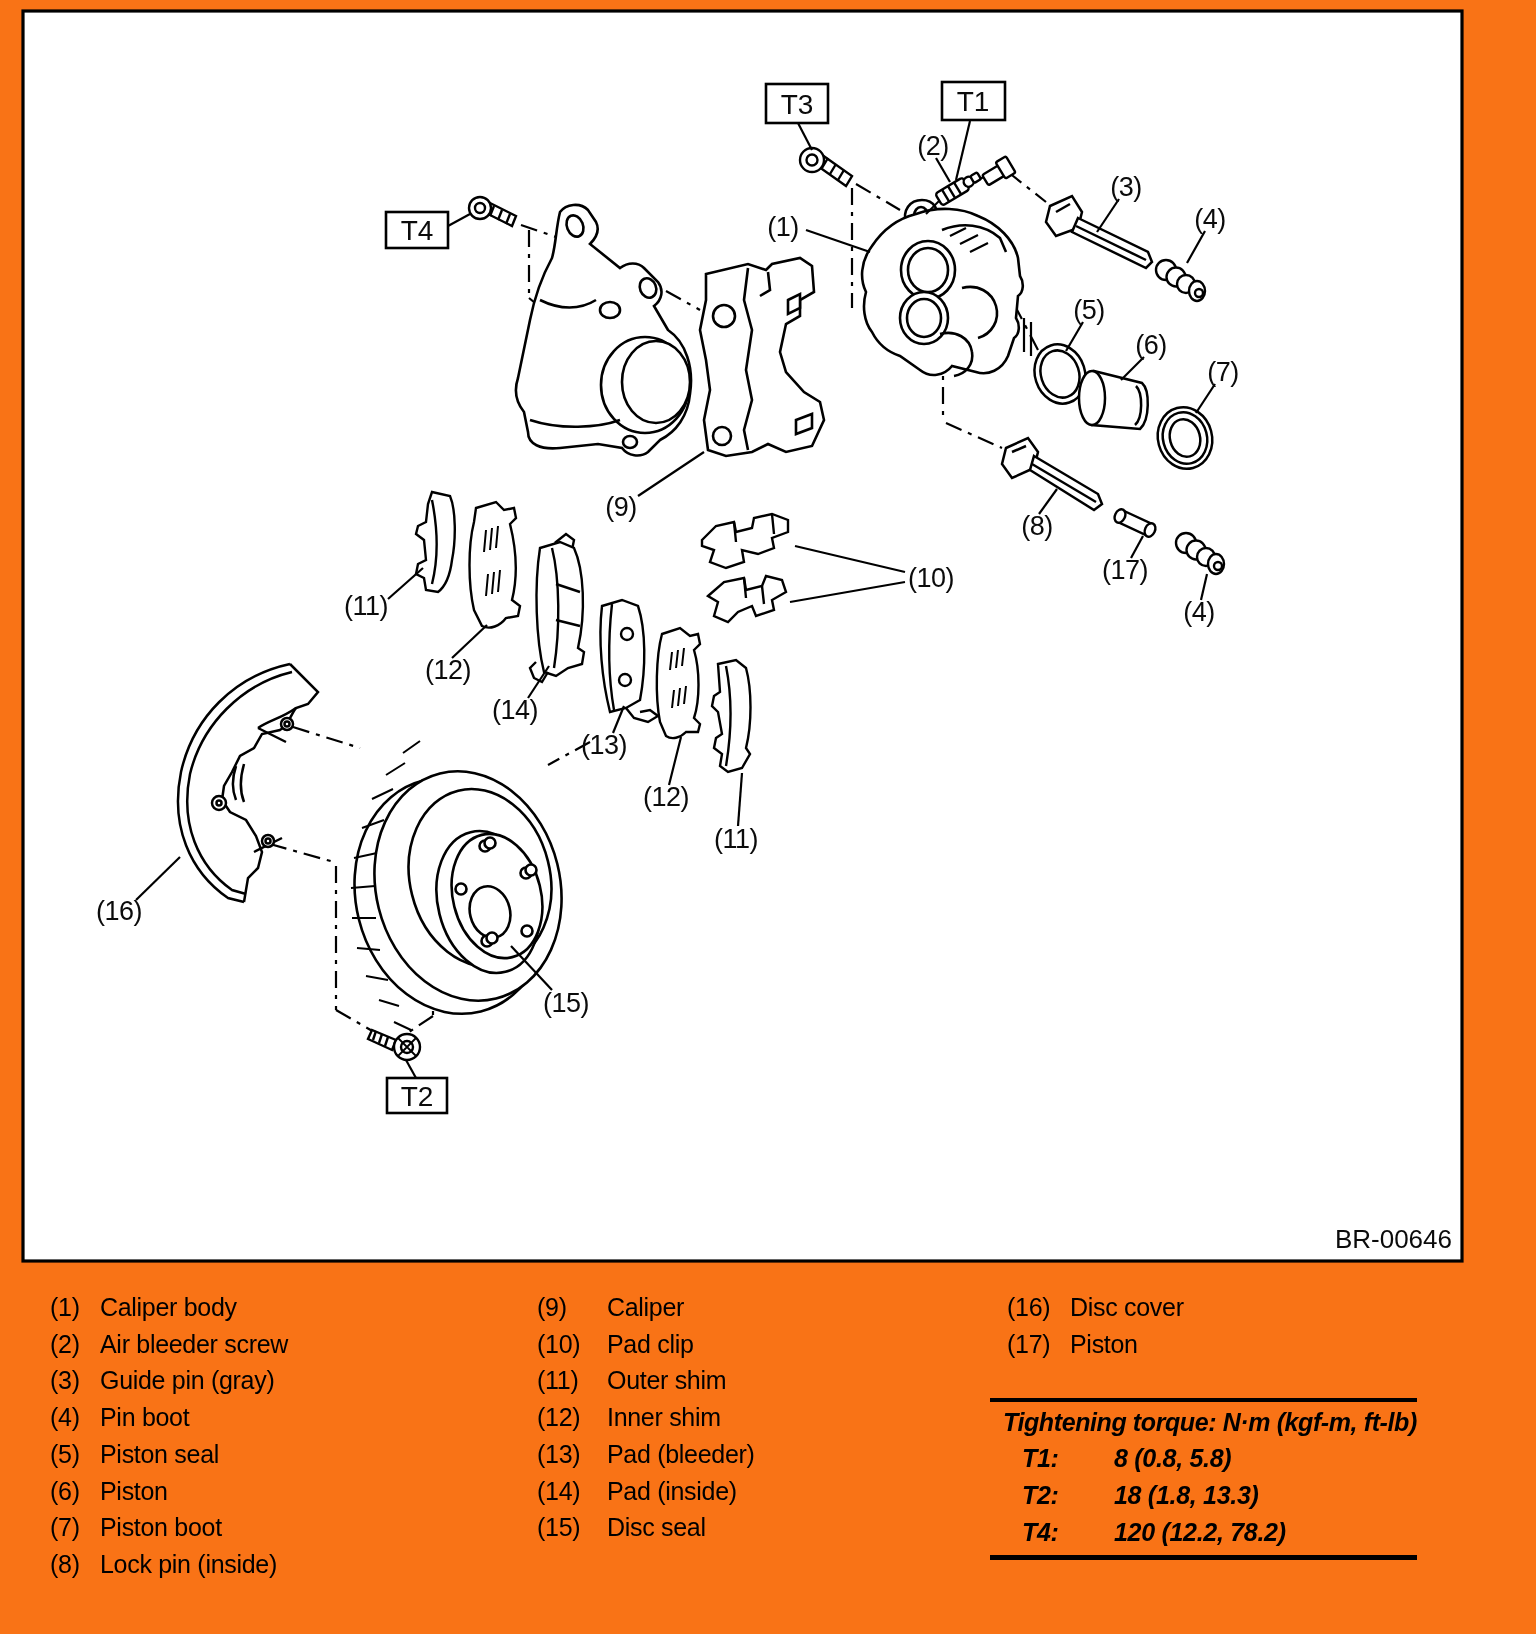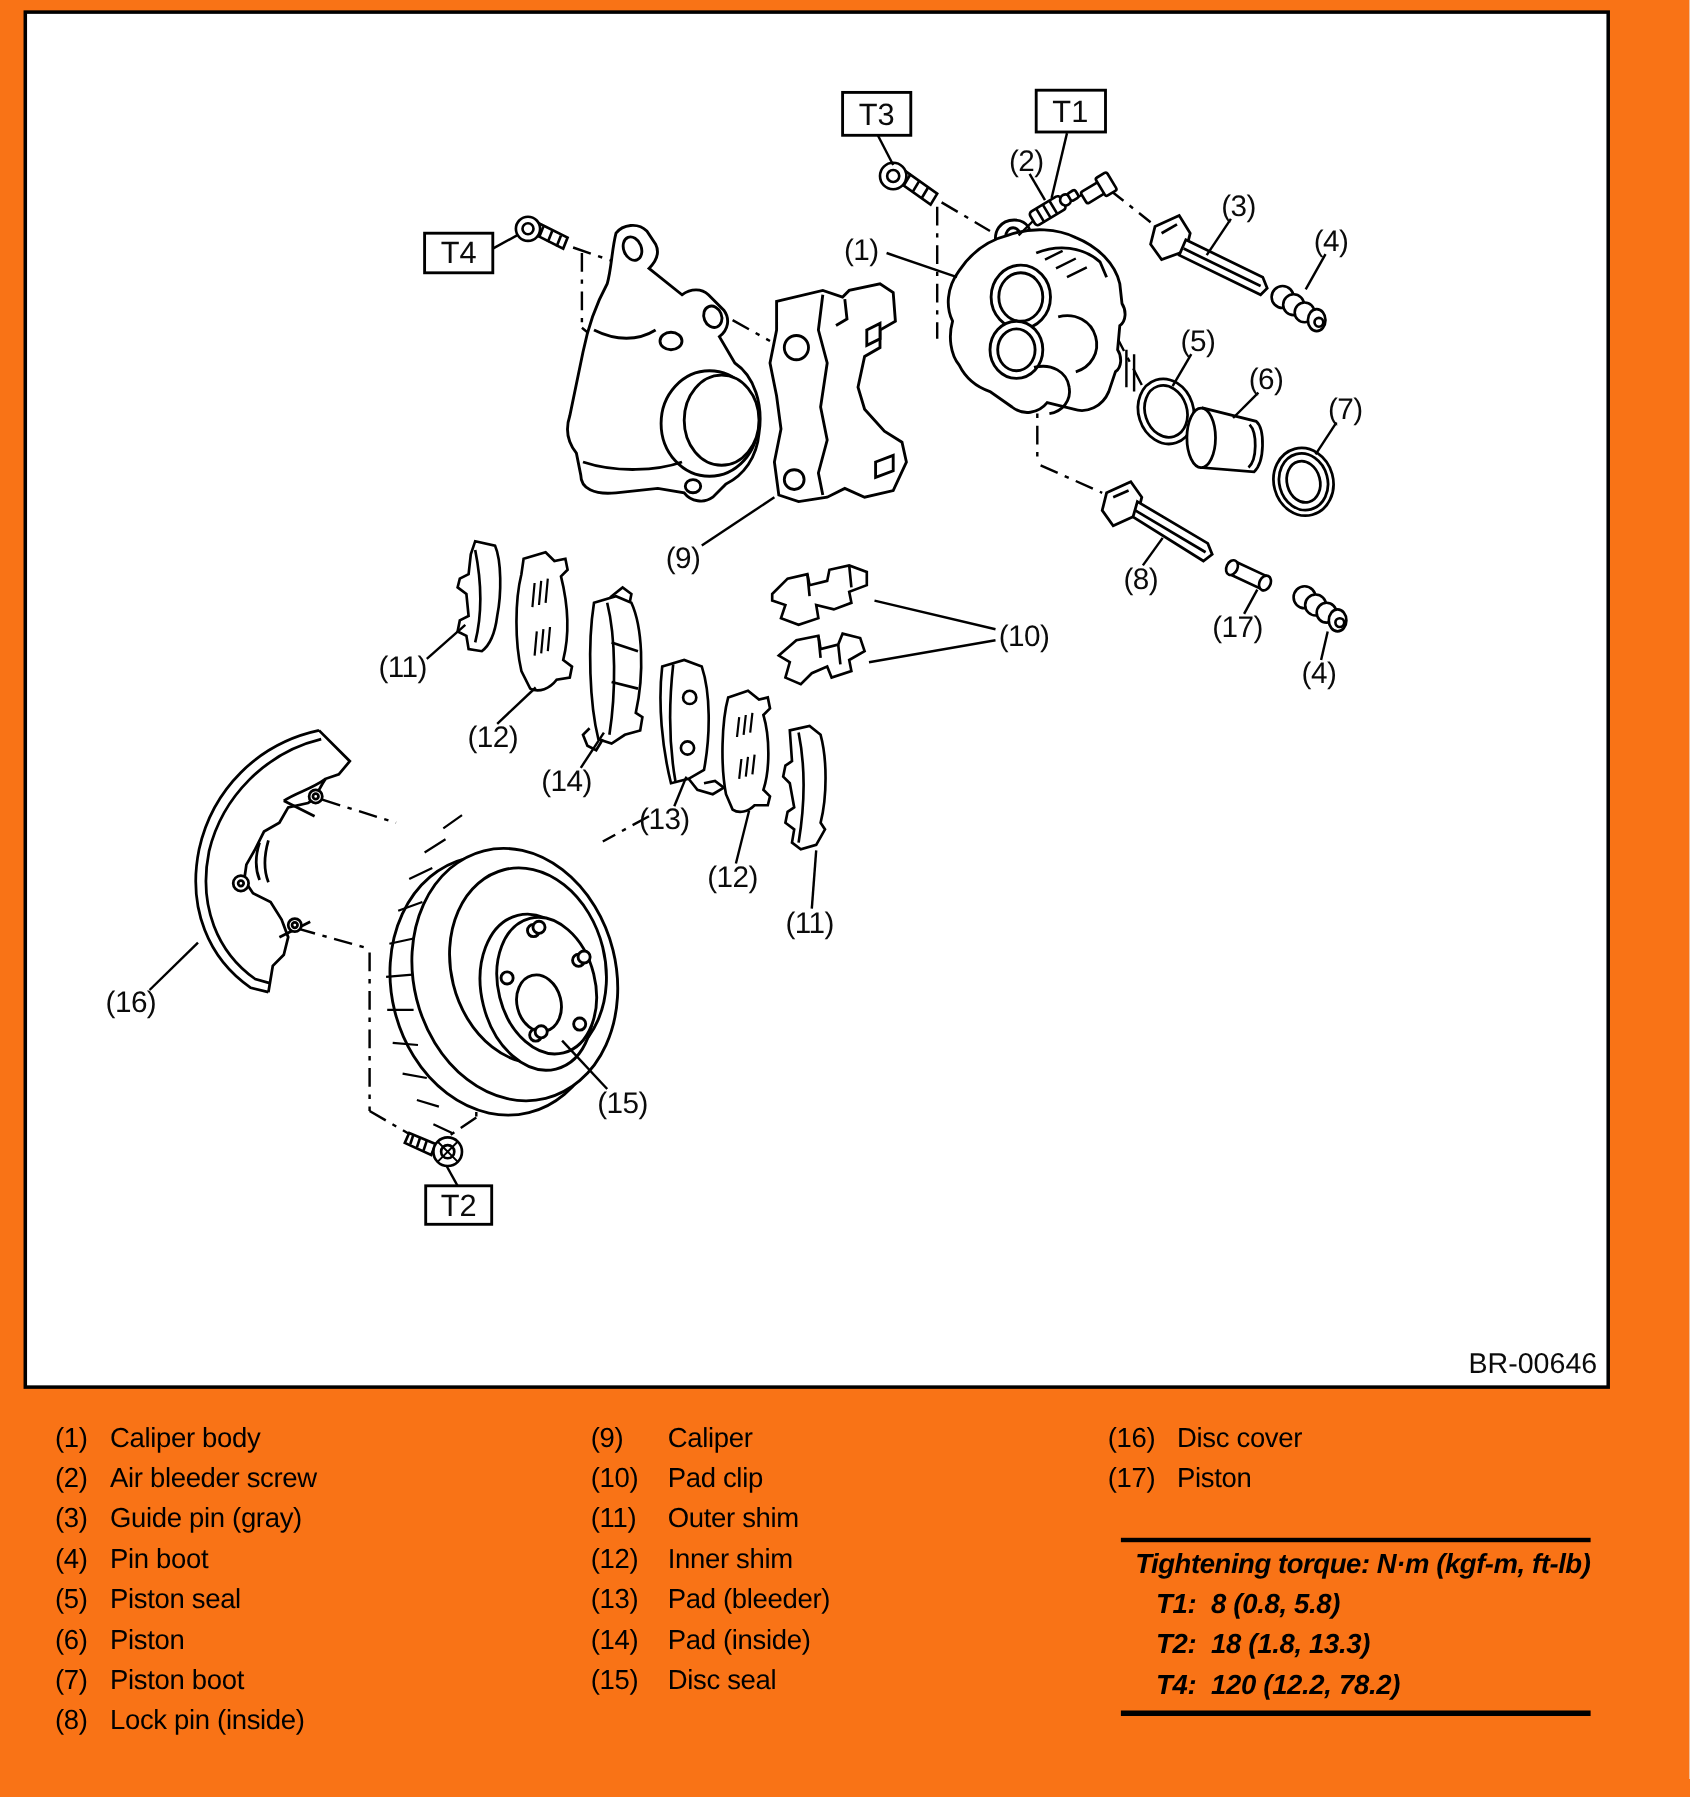--- a/index.html
+++ b/index.html
@@ -18,31 +18,31 @@
   .legend-col.c1 { left:50px; }
   .legend-col.c2 { left:537px; }
   .legend-col.c3 { left:1007px; }
   .legend-row { display:flex; line-height:36.7px; font-size:25px; letter-spacing:-0.3px; white-space:nowrap; }
   .lnum { display:inline-block; }
   .c1 .lnum { width:50px; }
   .c2 .lnum { width:70px; }
   .c3 .lnum { width:63px; }
 
   .torque-table {
-    position:absolute; left:1019px; top:1398px; width:427px;
+    position:absolute; left:990px; top:1398px; width:427px;
     border-top:4px solid #000; border-bottom:5px solid #000;
     padding-top:2px; padding-bottom:4px;
   }
   .torque-title {
     font-size:25px; font-weight:bold; font-style:italic;
     line-height:36px; padding-left:13px; letter-spacing:-0.4px; white-space:nowrap;
   }
   .torque-row {
     display:flex; font-size:25px; font-weight:bold; font-style:italic;
-    line-height:37px; padding-left:32px; letter-spacing:-0.3px; white-space:nowrap;
+    line-height:37px; padding-left:32px; letter-spacing:-0.3px; white-space:nowrap;gap:42px;
   }
   .torque-id { width:50px; }
 </style>
 </head>
 <body>
 
 <div class="page">
 
 <svg width="1536" height="1634" viewBox="0 0 1536 1634">
 

